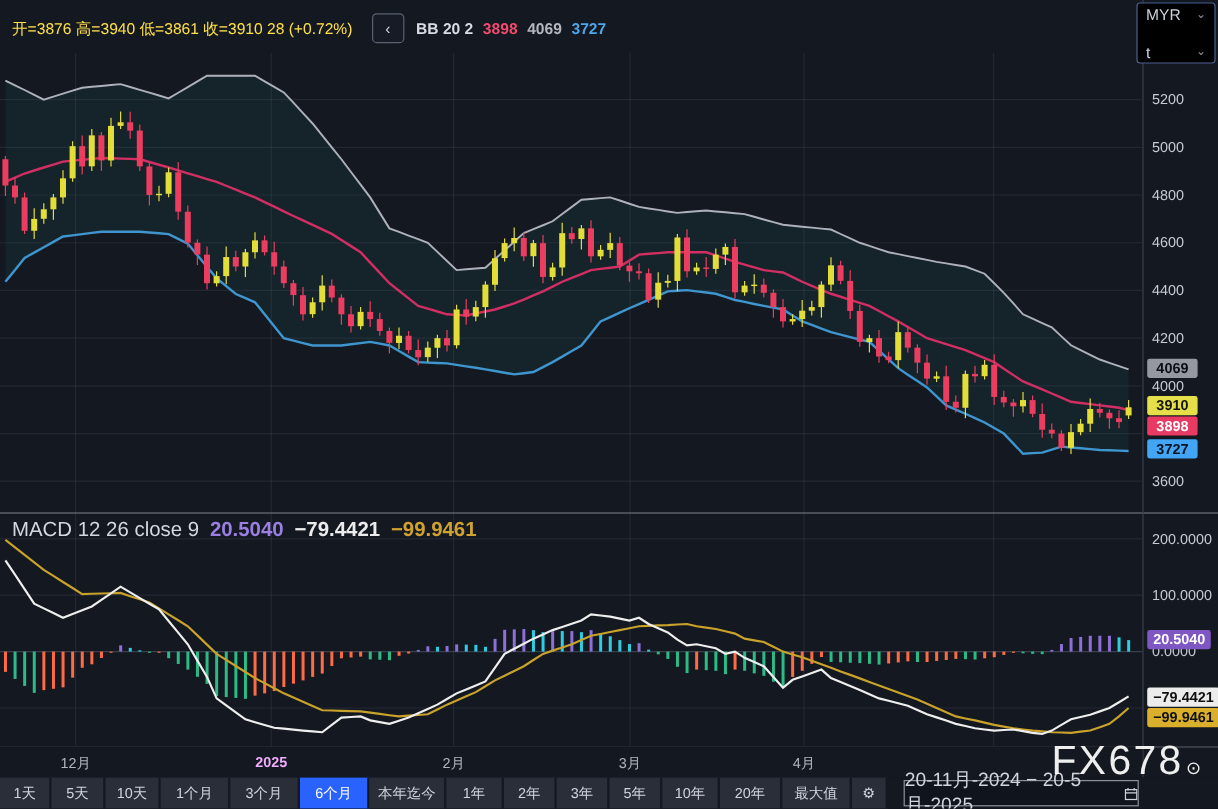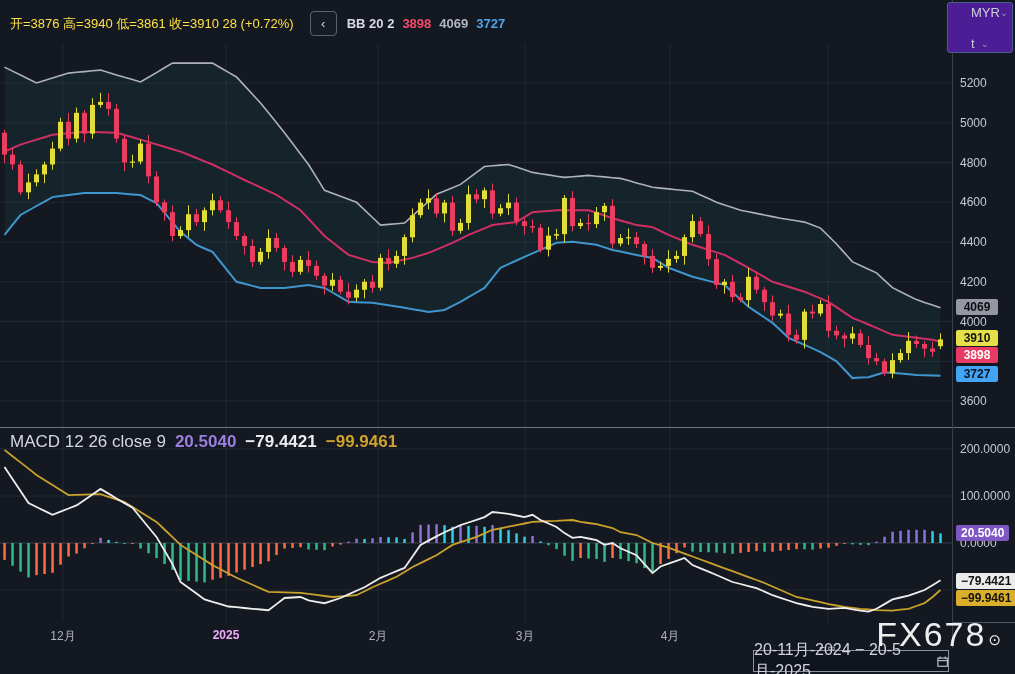--- a/index.html
+++ b/index.html
@@ -20,22 +20,22 @@
   .bb-name{color:#d8dbe2;}
   .bb-mid{color:#f24b6e;} .bb-up{color:#b4b7bf;} .bb-low{color:#4da6e8;}
   .macd-hdr{position:absolute;left:10px;top:432px;display:flex;gap:9px;font-size:17px;font-weight:600;z-index:5;white-space:nowrap;}
   .macd-name{color:#d4d7de;font-weight:500;}
   .macd-h{color:#9b7fe0;} .macd-m{color:#ececec;} .macd-s{color:#cfa22e;}
   
   .right-col{position:absolute;left:953px;top:0;width:62px;height:648px;background:#141821;}
   .plabel{position:absolute;left:7px;font-size:12px;color:#c6cad2;}
   .pbadge{position:absolute;left:3px;min-width:42px;text-align:center;padding:1px 5px;font-size:12px;font-weight:700;border-radius:2px;z-index:3;}
   
-  .cur-box{position:absolute;left:947px;top:2px;width:66px;height:51px;background:#4c1d95;border:1px solid #4d5f91;border-radius:3px;z-index:6;
-    display:flex;flex-direction:column;justify-content:space-around;padding:2px 23px;gap:16px;}
+  .cur-box{position:absolute;left:947px;top:2px;width:66px;height:51px;background:#000000;border:1px solid #4d5f91;border-radius:3px;z-index:6;
+    display:flex;flex-direction:column;justify-content:space-around;padding:2px 7px;gap:16px;}
   .cur-row{display:flex;justify-content:space-between;align-items:center;font-size:13px;color:#ccd1dc;cursor:pointer;}
   .chev{font-size:10px;color:#8a90a0;}
   
   .time-axis{position:absolute;left:0;top:622px;width:952px;height:26px;background:#141821;}
   .tlabel{position:absolute;top:6px;transform:translateX(-50%);font-size:12px;color:#b2b5be;}
   .tlabel.year{color:#f0abfc;font-weight:700;}
   .watermark{position:absolute;right:12px;top:615px;z-index:7;color:rgba(255,255,255,.93);font-size:34px;letter-spacing:2px;display:flex;align-items:center;gap:2px;}
   .watermark .wm-icon{font-size:15px;margin-top:10px;}
   
   .toolbar{position:absolute;left:0;top:648px;width:1015px;height:26px;background:#141821;display:flex;align-items:stretch;}
@@ -495,20 +495,37 @@
       <div class="tlabel" style="left: 525px;">3月</div>
       <div class="tlabel" style="left: 670px;">4月</div>
       <div class="tlabel" style="left: 828px; margin-top: 16px;">5月</div>
     </div>
 
   <div class="watermark">
     <span>FX678</span>
     <span class="wm-icon">⊙</span>
   </div>
 
+  <div class="toolbar" id="toolbar">
+      <div class="tb-cell" style="width: 43px;">1天</div>
+      <div class="tb-cell" style="width: 45px;">5天</div>
+      <div class="tb-cell" style="width: 46px;">10天</div>
+      <div class="tb-cell" style="width: 58px;">1个月</div>
+      <div class="tb-cell" style="width: 58px;">3个月</div>
+      <div class="tb-cell sel" style="width: 58px;">6个月</div>
+      <div class="tb-cell" style="width: 64px;">本年迄今</div>
+      <div class="tb-cell" style="width: 48px;">1年</div>
+      <div class="tb-cell" style="width: 44px;">2年</div>
+      <div class="tb-cell" style="width: 44px;">3年</div>
+      <div class="tb-cell" style="width: 44px;">5年</div>
+      <div class="tb-cell" style="width: 48px;">10年</div>
+      <div class="tb-cell" style="width: 52px;">20年</div>
+      <div class="tb-cell" style="width: 58px;">最大值</div>
+      <div class="tb-cell tb-gear">⚙</div>
+    </div>
   <div class="date-box">
     <span>20-11月-2024 − 20-5月-2025</span>
     <svg width="13" height="13" viewBox="0 0 13 13">
       <rect x="1" y="2.5" width="11" height="9.5" fill="none" stroke="#d1d4dc" stroke-width="1.2"></rect>
       <line x1="1" y1="5.5" x2="12" y2="5.5" stroke="#d1d4dc" stroke-width="1.2"></line>
       <line x1="3.5" y1="0.8" x2="3.5" y2="3.2" stroke="#d1d4dc" stroke-width="1.2"></line>
       <line x1="9.5" y1="0.8" x2="9.5" y2="3.2" stroke="#d1d4dc" stroke-width="1.2"></line>
     </svg>
   </div>
 

